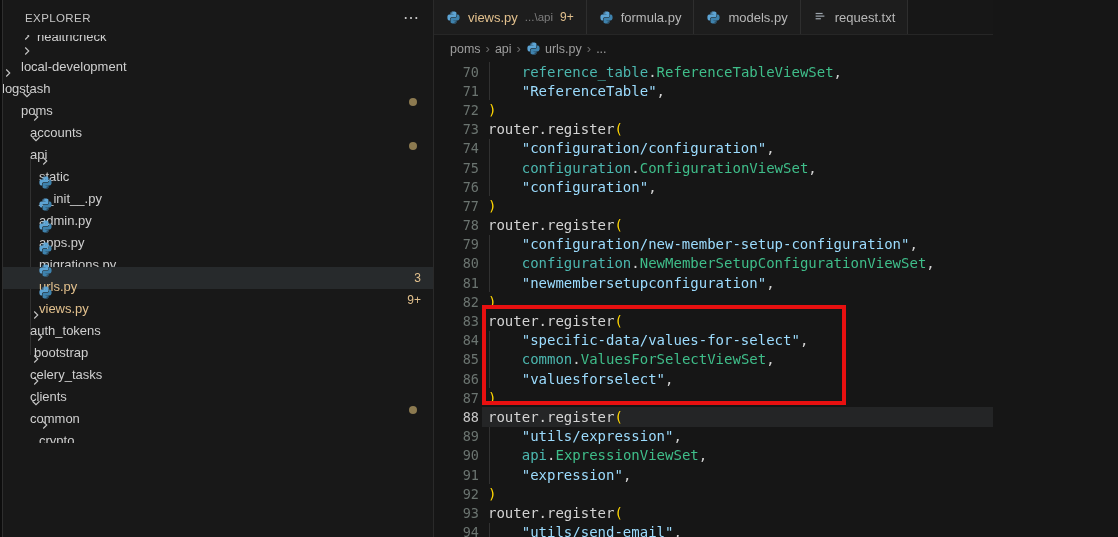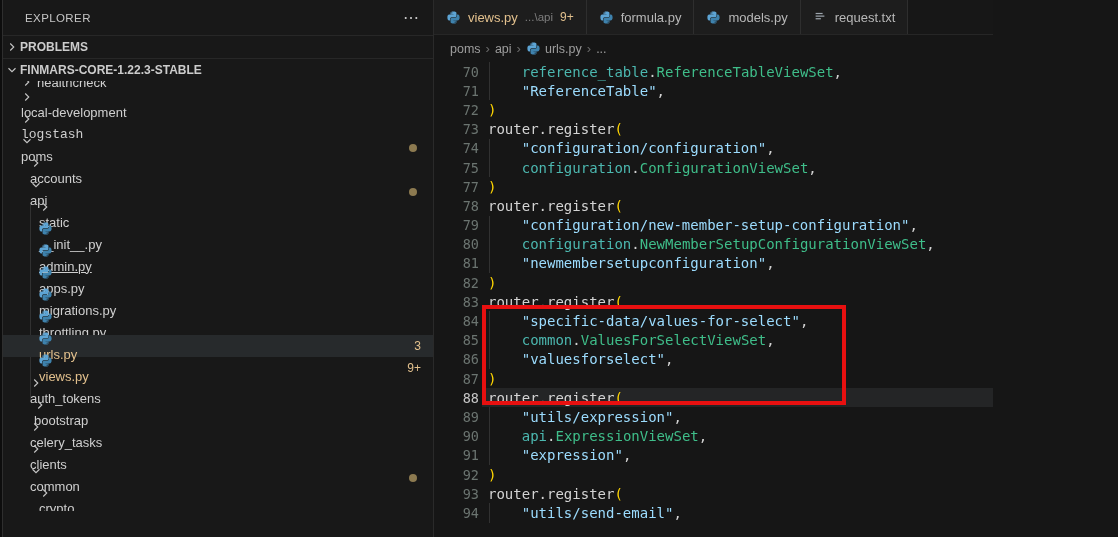--- a/index.html
+++ b/index.html
@@ -69,59 +69,41 @@
 <body>
 
 <div class="app">
   <div class="win-edge"></div>
 
   <div class="sidebar">
     <div class="sb-header">
       <span class="sb-title">EXPLORER</span>
       <span class="sb-menu">⋯</span>
     </div>
-    <div id="sections">
-        <div class="sectrow">
-          <span class="chev">
-            <svg viewBox="0 0 16 16" width="14" height="14">
-              <path d="M6 4l4 4-4 4" fill="none" stroke="#c5c5c5" stroke-width="1.3"></path>
-            </svg>
-          </span>
-          <span>PROBLEMS</span>
-        </div>
-        <div class="sectrow">
-          <span class="chev">
-            <svg viewBox="0 0 16 16" width="14" height="14">
-              <path d="M4 6l4 4 4-4" fill="none" stroke="#c5c5c5" stroke-width="1.3"></path>
-            </svg>
-          </span>
-          <span>FINMARS-CORE-1.22.3-STABLE</span>
-        </div>
-      </div>
     <div class="tree" id="tree">
       <div class="sb-guide" style="left:30px; top:122px; height:198px;"></div>
     <div class="trow clipped">
           <span class="inner" style="padding-left: 19px;">
             <span class="chev">
               <svg viewBox="0 0 16 16" width="14" height="14">
                 <path d="M6 4l4 4-4 4" fill="none" stroke="#c5c5c5" stroke-width="1.3"></path>
               </svg>
             </span>
             <span class="label">healthcheck</span>
           </span>
         </div>
         <div class="trow">
           <span class="inner" style="padding-left: 19px;"><span class="chev">
               <svg viewBox="0 0 16 16" width="14" height="14">
                 <path d="M6 4l4 4-4 4" fill="none" stroke="#c5c5c5" stroke-width="1.3"></path>
               </svg>
             </span><span class="label">local-development</span></span>
         </div>
         <div class="trow">
-          <span class="inner" style="padding-left: 19px; font-family: Liberation Mono, monospace;"><span class="chev">
+          <span class="inner" style=""><span class="chev">
               <svg viewBox="0 0 16 16" width="14" height="14">
                 <path d="M6 4l4 4-4 4" fill="none" stroke="#c5c5c5" stroke-width="1.3"></path>
               </svg>
             </span><span class="label">logstash</span></span>
         </div>
         <div class="trow">
           <span class="inner" style="padding-left: 19px;"><span class="chev">
               <svg viewBox="0 0 16 16" width="14" height="14">
                 <path d="M4 6l4 4 4-4" fill="none" stroke="#c5c5c5" stroke-width="1.3"></path>
               </svg>
@@ -152,21 +134,21 @@
         </div>
         <div class="trow">
           <span class="inner" style="padding-left: 37px;"><span class="ficon">
               <svg viewBox="0 0 32 32" width="15" height="15">
                 <path fill="#5da4d4" d="M15.9 3c-6.6 0-6.2 2.9-6.2 2.9v3h6.4v.9H7.2S3 9.3 3 15.9c0 6.6 3.7 6.4 3.7 6.4h2.2v-3.1s-.1-3.7 3.6-3.7h6.3s3.5.1 3.5-3.4V6.3S22.8 3 15.9 3zm-3.5 1.9a1.2 1.2 0 110 2.4 1.2 1.2 0 010-2.4z"></path>
                 <path fill="#3e82ad" d="M16.1 29c6.6 0 6.2-2.9 6.2-2.9v-3h-6.4v-.9h8.9s4.2.5 4.2-6.1c0-6.6-3.7-6.4-3.7-6.4h-2.2v3.1s.1 3.7-3.6 3.7h-6.3s-3.5-.1-3.5 3.4v5.8S9.2 29 16.1 29zm3.5-1.9a1.2 1.2 0 110-2.4 1.2 1.2 0 010 2.4z"></path>
               </svg>
             </span><span class="label">__init__.py</span></span>
         </div>
         <div class="trow">
-          <span class="inner" style="padding-left: 37px; text-decoration: underline;"><span class="ficon">
+          <span class="inner" style="padding-left: 37px;"><span class="ficon">
               <svg viewBox="0 0 32 32" width="15" height="15">
                 <path fill="#5da4d4" d="M15.9 3c-6.6 0-6.2 2.9-6.2 2.9v3h6.4v.9H7.2S3 9.3 3 15.9c0 6.6 3.7 6.4 3.7 6.4h2.2v-3.1s-.1-3.7 3.6-3.7h6.3s3.5.1 3.5-3.4V6.3S22.8 3 15.9 3zm-3.5 1.9a1.2 1.2 0 110 2.4 1.2 1.2 0 010-2.4z"></path>
                 <path fill="#3e82ad" d="M16.1 29c6.6 0 6.2-2.9 6.2-2.9v-3h-6.4v-.9h8.9s4.2.5 4.2-6.1c0-6.6-3.7-6.4-3.7-6.4h-2.2v3.1s.1 3.7-3.6 3.7h-6.3s-3.5-.1-3.5 3.4v5.8S9.2 29 16.1 29zm3.5-1.9a1.2 1.2 0 110-2.4 1.2 1.2 0 010 2.4z"></path>
               </svg>
             </span><span class="label">admin.py</span></span>
         </div>
         <div class="trow">
           <span class="inner" style="padding-left: 37px;"><span class="ficon">
               <svg viewBox="0 0 32 32" width="15" height="15">
                 <path fill="#5da4d4" d="M15.9 3c-6.6 0-6.2 2.9-6.2 2.9v3h6.4v.9H7.2S3 9.3 3 15.9c0 6.6 3.7 6.4 3.7 6.4h2.2v-3.1s-.1-3.7 3.6-3.7h6.3s3.5.1 3.5-3.4V6.3S22.8 3 15.9 3zm-3.5 1.9a1.2 1.2 0 110 2.4 1.2 1.2 0 010-2.4z"></path>
@@ -174,28 +156,20 @@
               </svg>
             </span><span class="label">apps.py</span></span>
         </div>
         <div class="trow">
           <span class="inner" style="padding-left: 37px;"><span class="ficon">
               <svg viewBox="0 0 32 32" width="15" height="15">
                 <path fill="#5da4d4" d="M15.9 3c-6.6 0-6.2 2.9-6.2 2.9v3h6.4v.9H7.2S3 9.3 3 15.9c0 6.6 3.7 6.4 3.7 6.4h2.2v-3.1s-.1-3.7 3.6-3.7h6.3s3.5.1 3.5-3.4V6.3S22.8 3 15.9 3zm-3.5 1.9a1.2 1.2 0 110 2.4 1.2 1.2 0 010-2.4z"></path>
                 <path fill="#3e82ad" d="M16.1 29c6.6 0 6.2-2.9 6.2-2.9v-3h-6.4v-.9h8.9s4.2.5 4.2-6.1c0-6.6-3.7-6.4-3.7-6.4h-2.2v3.1s.1 3.7-3.6 3.7h-6.3s-3.5-.1-3.5 3.4v5.8S9.2 29 16.1 29zm3.5-1.9a1.2 1.2 0 110-2.4 1.2 1.2 0 010 2.4z"></path>
               </svg>
             </span><span class="label">migrations.py</span></span>
-        </div>
-        <div class="trow">
-          <span class="inner" style="padding-left: 37px;"><span class="ficon">
-              <svg viewBox="0 0 32 32" width="15" height="15">
-                <path fill="#5da4d4" d="M15.9 3c-6.6 0-6.2 2.9-6.2 2.9v3h6.4v.9H7.2S3 9.3 3 15.9c0 6.6 3.7 6.4 3.7 6.4h2.2v-3.1s-.1-3.7 3.6-3.7h6.3s3.5.1 3.5-3.4V6.3S22.8 3 15.9 3zm-3.5 1.9a1.2 1.2 0 110 2.4 1.2 1.2 0 010-2.4z"></path>
-                <path fill="#3e82ad" d="M16.1 29c6.6 0 6.2-2.9 6.2-2.9v-3h-6.4v-.9h8.9s4.2.5 4.2-6.1c0-6.6-3.7-6.4-3.7-6.4h-2.2v3.1s.1 3.7-3.6 3.7h-6.3s-3.5-.1-3.5 3.4v5.8S9.2 29 16.1 29zm3.5-1.9a1.2 1.2 0 110-2.4 1.2 1.2 0 010 2.4z"></path>
-              </svg>
-            </span><span class="label">throttling.py</span></span>
         </div>
         <div class="trow selected modified">
           <span class="inner" style="padding-left: 37px;"><span class="ficon">
               <svg viewBox="0 0 32 32" width="15" height="15">
                 <path fill="#5da4d4" d="M15.9 3c-6.6 0-6.2 2.9-6.2 2.9v3h6.4v.9H7.2S3 9.3 3 15.9c0 6.6 3.7 6.4 3.7 6.4h2.2v-3.1s-.1-3.7 3.6-3.7h6.3s3.5.1 3.5-3.4V6.3S22.8 3 15.9 3zm-3.5 1.9a1.2 1.2 0 110 2.4 1.2 1.2 0 010-2.4z"></path>
                 <path fill="#3e82ad" d="M16.1 29c6.6 0 6.2-2.9 6.2-2.9v-3h-6.4v-.9h8.9s4.2.5 4.2-6.1c0-6.6-3.7-6.4-3.7-6.4h-2.2v3.1s.1 3.7-3.6 3.7h-6.3s-3.5-.1-3.5 3.4v5.8S9.2 29 16.1 29zm3.5-1.9a1.2 1.2 0 110-2.4 1.2 1.2 0 010 2.4z"></path>
               </svg>
             </span><span class="label">urls.py</span></span>
           <span class="badge">3</span>
         </div>
@@ -322,20 +296,21 @@
         </span>
       </div>
     <div class="code" id="code">
       <div class="annotation-box"></div>
     <div class="crow"><span class="iguide"></span><span class="ln">70</span><span class="lc"><span style="color: rgb(212, 212, 212);">    </span><span style="color: rgb(76, 184, 176);">reference_table</span><span style="color: rgb(212, 212, 212);">.</span><span style="color: rgb(63, 190, 138);">ReferenceTableViewSet</span><span style="color: rgb(212, 212, 212);">,</span></span></div>
         <div class="crow"><span class="iguide"></span><span class="ln">71</span><span class="lc"><span style="color: rgb(212, 212, 212);">    </span><span style="color: rgb(156, 220, 254);">"ReferenceTable"</span><span style="color: rgb(212, 212, 212);">,</span></span></div>
         <div class="crow"><span class="ln">72</span><span class="lc"><span style="color: rgb(255, 214, 2);">)</span></span></div>
         <div class="crow"><span class="ln">73</span><span class="lc"><span style="color: rgb(212, 212, 212);">router.register</span><span style="color: rgb(255, 214, 2);">(</span></span></div>
         <div class="crow"><span class="iguide"></span><span class="ln">74</span><span class="lc"><span style="color: rgb(212, 212, 212);">    </span><span style="color: rgb(156, 220, 254);">"configuration/configuration"</span><span style="color: rgb(212, 212, 212);">,</span></span></div>
         <div class="crow"><span class="iguide"></span><span class="ln">75</span><span class="lc"><span style="color: rgb(212, 212, 212);">    </span><span style="color: rgb(76, 184, 176);">configuration</span><span style="color: rgb(212, 212, 212);">.</span><span style="color: rgb(63, 190, 138);">ConfigurationViewSet</span><span style="color: rgb(212, 212, 212);">,</span></span></div>
+        <div class="crow"><span class="iguide"></span><span class="ln">76</span><span class="lc"><span style="color: rgb(212, 212, 212);">    </span><span style="color: rgb(156, 220, 254);">"configuration"</span><span style="color: rgb(212, 212, 212);">,</span></span></div>
         <div class="crow"><span class="ln">77</span><span class="lc"><span style="color: rgb(255, 214, 2);">)</span></span></div>
         <div class="crow"><span class="ln">78</span><span class="lc"><span style="color: rgb(212, 212, 212);">router.register</span><span style="color: rgb(255, 214, 2);">(</span></span></div>
         <div class="crow"><span class="iguide"></span><span class="ln">79</span><span class="lc"><span style="color: rgb(212, 212, 212);">    </span><span style="color: rgb(156, 220, 254);">"configuration/new-member-setup-configuration"</span><span style="color: rgb(212, 212, 212);">,</span></span></div>
         <div class="crow"><span class="iguide"></span><span class="ln">80</span><span class="lc"><span style="color: rgb(212, 212, 212);">    </span><span style="color: rgb(76, 184, 176);">configuration</span><span style="color: rgb(212, 212, 212);">.</span><span style="color: rgb(63, 190, 138);">NewMemberSetupConfigurationViewSet</span><span style="color: rgb(212, 212, 212);">,</span></span></div>
         <div class="crow"><span class="iguide"></span><span class="ln">81</span><span class="lc"><span style="color: rgb(212, 212, 212);">    </span><span style="color: rgb(156, 220, 254);">"newmembersetupconfiguration"</span><span style="color: rgb(212, 212, 212);">,</span></span></div>
         <div class="crow"><span class="ln">82</span><span class="lc"><span style="color: rgb(255, 214, 2);">)</span></span></div>
         <div class="crow"><span class="ln">83</span><span class="lc"><span style="color: rgb(212, 212, 212);">router.register</span><span style="color: rgb(255, 214, 2);">(</span></span></div>
         <div class="crow"><span class="iguide"></span><span class="ln">84</span><span class="lc"><span style="color: rgb(212, 212, 212);">    </span><span style="color: rgb(156, 220, 254);">"specific-data/values-for-select"</span><span style="color: rgb(212, 212, 212);">,</span></span></div>
         <div class="crow"><span class="iguide"></span><span class="ln">85</span><span class="lc"><span style="color: rgb(212, 212, 212);">    </span><span style="color: rgb(76, 184, 176);">common</span><span style="color: rgb(212, 212, 212);">.</span><span style="color: rgb(63, 190, 138);">ValuesForSelectViewSet</span><span style="color: rgb(212, 212, 212);">,</span></span></div>
         <div class="crow"><span class="iguide"></span><span class="ln">86</span><span class="lc"><span style="color: rgb(212, 212, 212);">    </span><span style="color: rgb(156, 220, 254);">"valuesforselect"</span><span style="color: rgb(212, 212, 212);">,</span></span></div>

